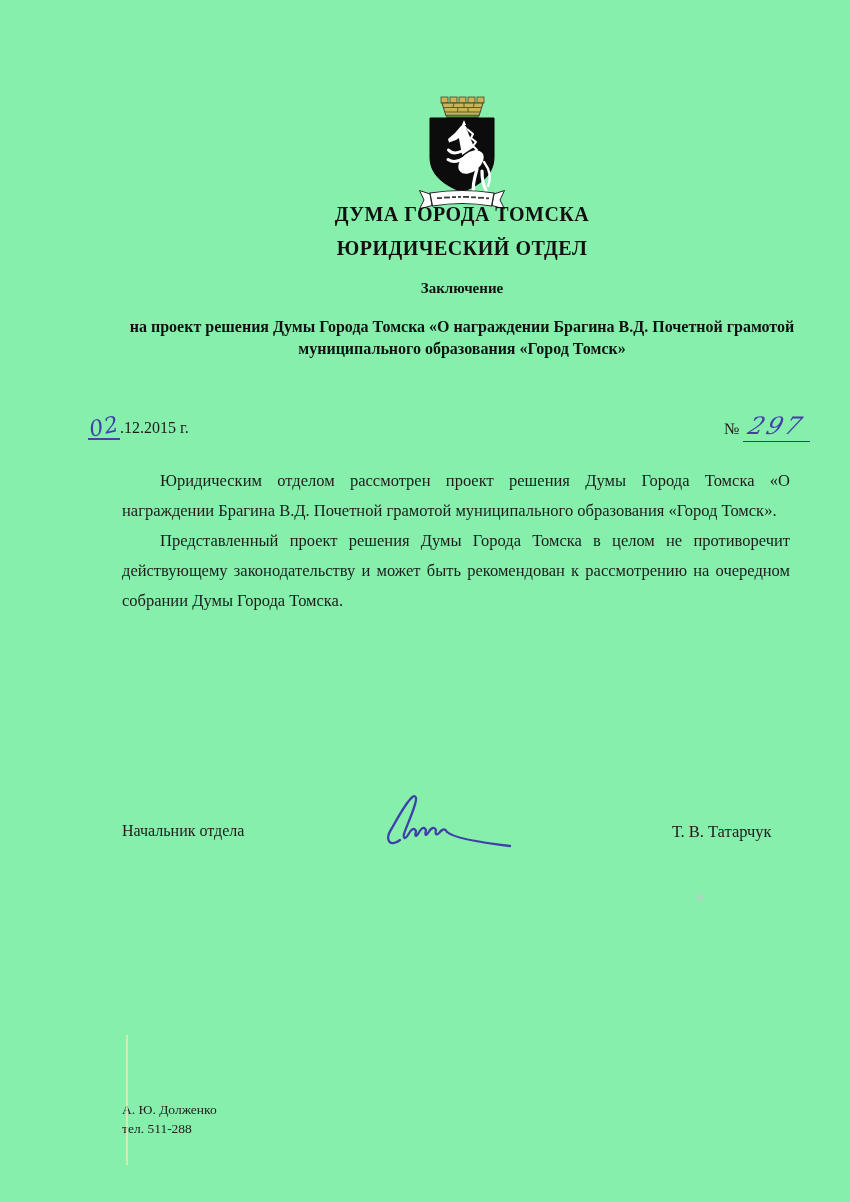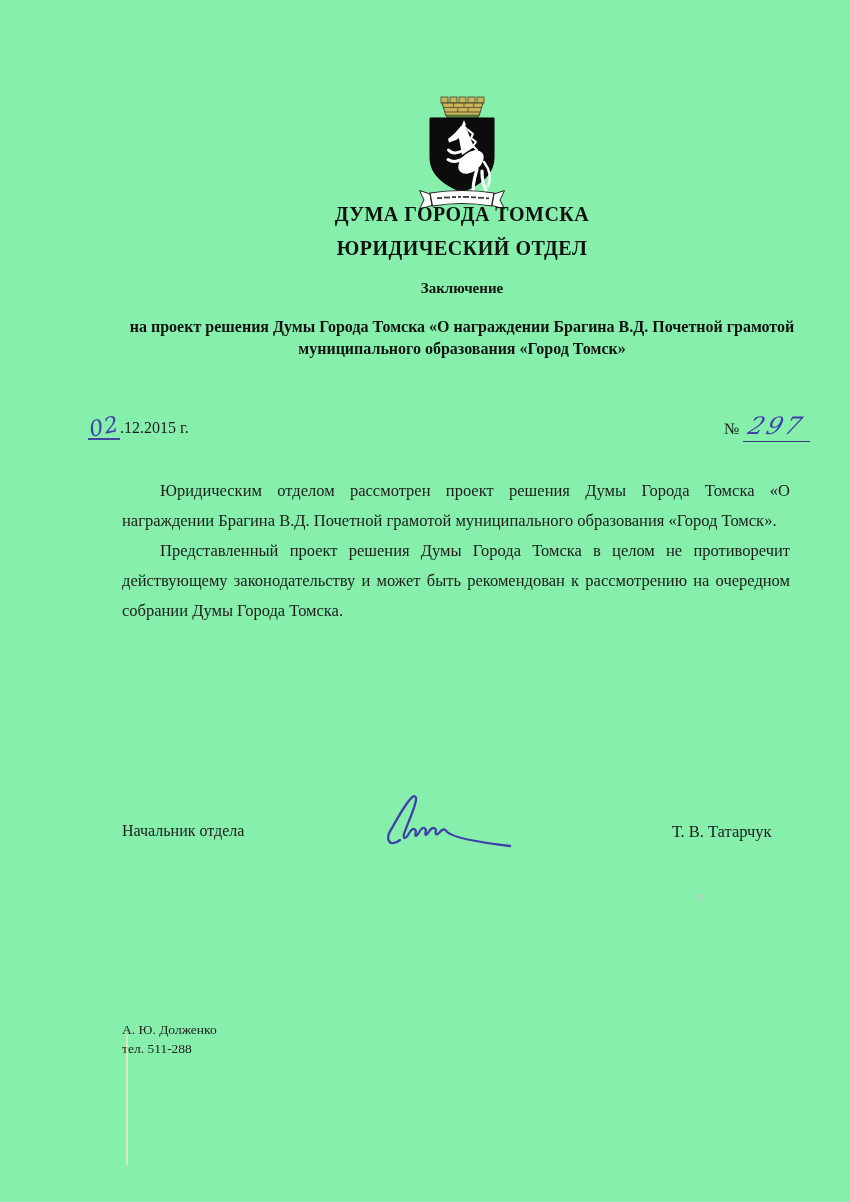--- a/index.html
+++ b/index.html
@@ -26,29 +26,29 @@
   .hw{
     font-style:italic;color:#4040ab;
     font-family:"DejaVu Serif", serif;
     display:inline-block;
   }
   .hw-date{font-size:22px;transform:rotate(-12deg) translateY(1px);letter-spacing:1px;}
   .hw-num{font-size:24px;transform:skewX(-18deg);letter-spacing:3px;padding:0 4px;}
   .u-date{display:inline-block;border-bottom:2px solid #4545a0;padding:0 1px 0 1px;line-height:20px;}
   .u-num{display:inline-block;border-bottom:1.5px solid #3a3a80;padding:0 2px 1px 2px;margin-left:4px;}
   .body-text{
-    position:absolute;top:476px;left:122px;width:668px;
+    position:absolute;top:466px;left:122px;width:668px;
     font-size:16.5px;line-height:30px;text-align:justify;color:#1c1c1c;
   }
   .body-text p{margin:0;text-indent:38px;}
   .sig-title{top:822px;left:122px;font-size:16px;}
   .sig-name{top:822px;left:672px;font-size:16.5px;font-family:Liberation Serif, serif;}
   .sig-scribble{top:788px;left:376px;}
   .footer{
-    position:absolute;top:1020px;left:122px;
+    position:absolute;top:1100px;left:122px;
     font-size:13.5px;line-height:19px;color:#222;
   }
   .artifact-speck{
     top:894px;left:697px;width:6px;height:7px;border-radius:2px;
     background:#c3c9cc;opacity:.55;
   }
   .artifact-line{
     top:1035px;left:126px;width:2px;height:130px;
     background:#f3edb4;opacity:.7;
   }

